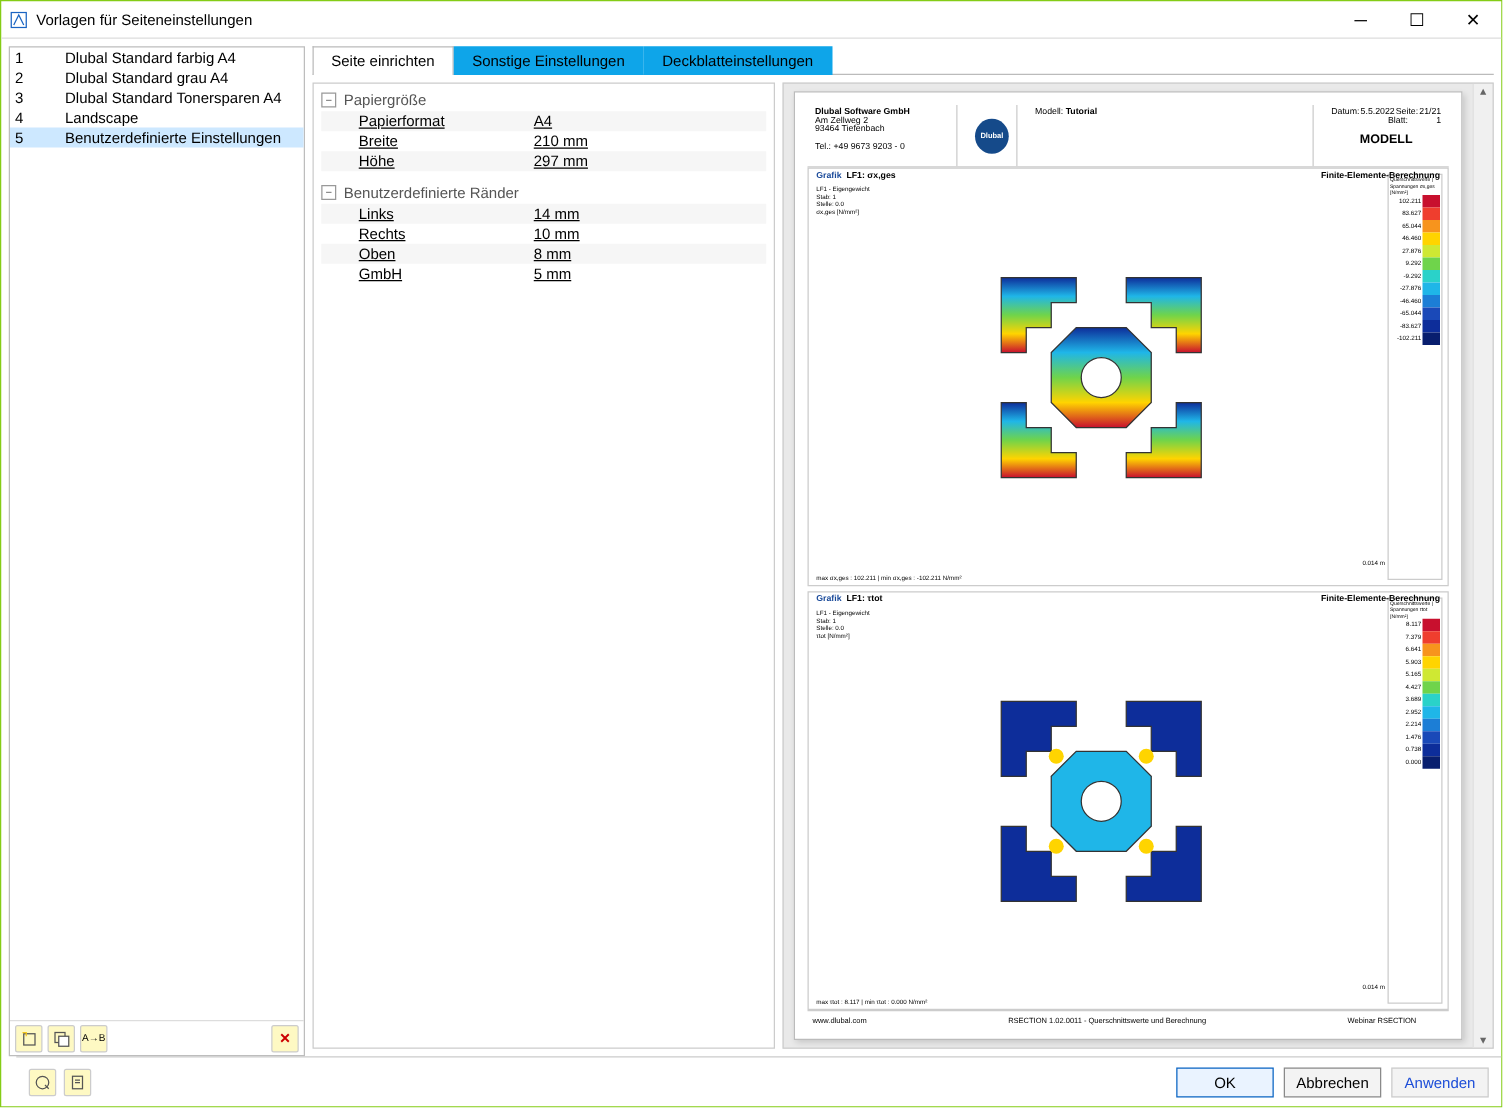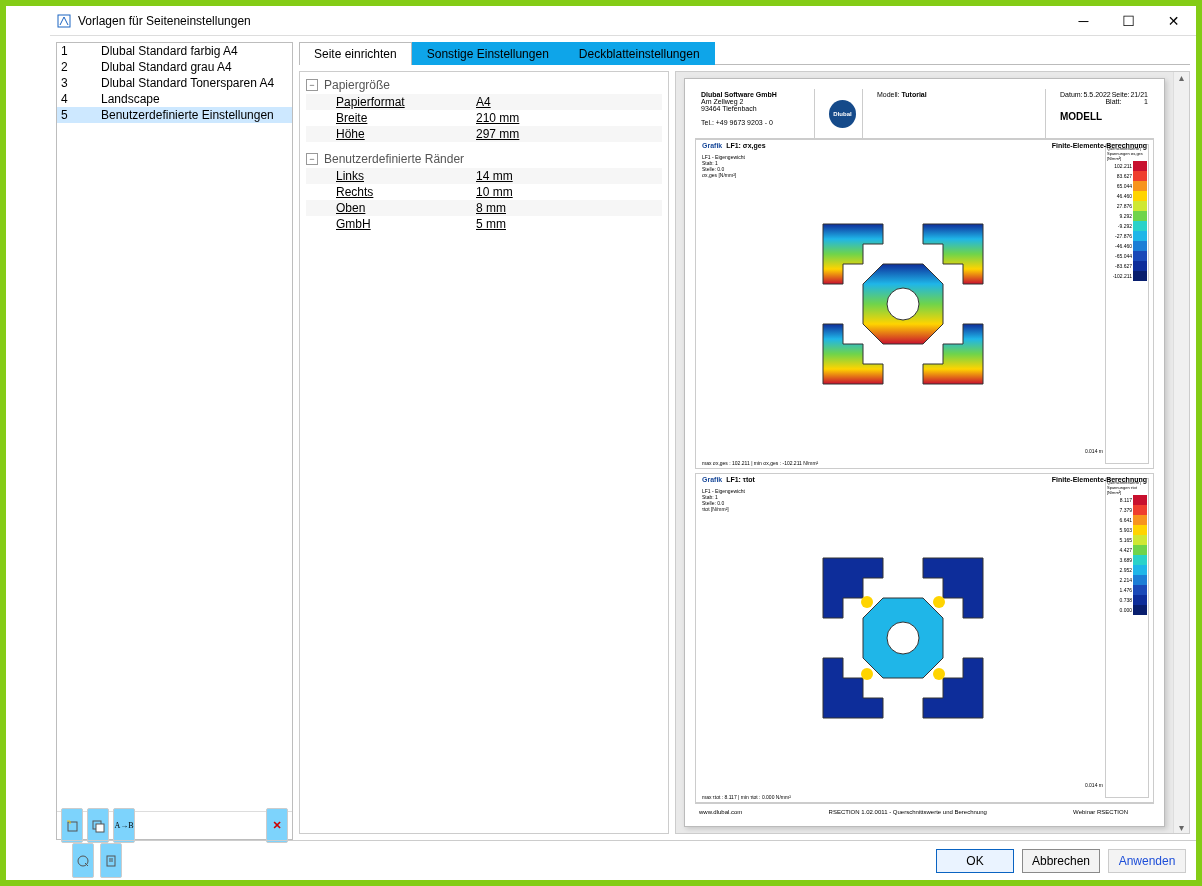--- a/index.html
+++ b/index.html
@@ -1,31 +1,31 @@
 <!DOCTYPE html>
 <html><head>
 <meta charset="utf-8">
 <style>
   * { box-sizing: border-box; }
   html, body { margin:0; padding:0; font-family: "Segoe UI", Tahoma, sans-serif; font-size:12px; background:#fff; color:#000; }
-  .window { width:1202px; height:886px; border:6px solid #84cc16; display:flex; flex-direction:column; background:#fff;padding-left:44px; }
+  .window { width:1202px; height:886px; border:1px solid #84cc16; display:flex; flex-direction:column; background:#fff; }
   .titlebar { height:30px; display:flex; align-items:center; padding:0 0 0 6px; border-bottom:1px solid #ddd; }
   .titlebar .ticon { width:16px; height:16px; margin-right:6px; display:flex; align-items:center; justify-content:center; }
   .titlebar .title { flex:1; }
   .winbtns { display:flex; height:100%; }
   .winbtn { width:45px; display:flex; align-items:center; justify-content:center; font-size:14px; }
   .main { flex:1; display:flex; padding:6px 6px 0 6px; gap:6px; min-height:0; }
   .leftpanel { width:237px; display:flex; flex-direction:column; border:1px solid #bdbdbd; }
   .listheader { background:#eaf2fb; padding:2px 4px; font-weight:bold; color:#1a4a7a; border-bottom:1px solid #cde; }
   .listbody { flex:1; overflow:auto; }
   .listrow { display:flex; padding:1px 4px; }
   .listrow.selected { background:#cde8ff; }
   .listrow .num { width:40px; }
   .listtoolbar { height:28px; border-top:1px solid #ddd; display:flex; align-items:center; padding:0 4px; gap:4px; }
-  .tbtn { width:22px; height:35px; border:1px solid #ccc; border-radius:2px; background:#7dd3fc; display:flex; align-items:center; justify-content:center; font-size:11px;font-family:Liberation Serif, serif; }
+  .tbtn { width:22px; height:22px; border:1px solid #ccc; border-radius:2px; background:#fef9c3; display:flex; align-items:center; justify-content:center; font-size:11px; }
   .tbtn.red { color:#c00; font-weight:bold; }
   .rightpanel { flex:1; display:flex; flex-direction:column; min-width:0; }
   .tabs { display:flex; border-bottom:1px solid #bbb;align-items:center; }
   .tab { padding:4px 14px; border:1px solid transparent; border-bottom:none; margin-bottom:-1px; background:#0ea5e9; }
   .tab.active { background:#fff; border-color:#bbb; }
   .tabbody { flex:1; display:flex; gap:6px; padding:6px 0 6px 0; min-height:0; }
   .settingspane { width:370px; border:1px solid #ccc; background:#fff; padding:6px; font-size:12px; }
   .group { margin-bottom:10px; }
   .grouphead { display:flex; align-items:center; font-weight:normal; color:#555; margin-bottom:2px; }
   .expander { width:12px; height:12px; border:1px solid #999; margin-right:6px; display:flex; align-items:center; justify-content:center; font-size:9px; line-height:9px; }
@@ -194,21 +194,21 @@
                     <span>5.5.2022</span>
                     <span>Seite:</span>
                     <span>21/21</span>
                   </div>
                 <div style="display:flex;justify-content:space-between">
                     <span></span>
                     <span></span>
                     <span>Blatt:</span>
                     <span>1</span>
                   </div>
-                <div style="text-align:left;margin-top:6px;font-weight:bold;font-size:10px">MODELL</div>
+                <div style="text-align:center;margin-top:6px;font-weight:bold;font-size:10px">MODELL</div>
               </div>
             </div>
 
             <div class="pgbody">
               <div class="fig">
                 <div class="fighdr">
                   <span><span class="grafik">Grafik</span>&nbsp;&nbsp;<b>LF1: σx,ges</b></span>
                   <span>Finite-Elemente-Berechnung</span>
                 </div>
                 <div style="position:absolute;top:14px;left:6px;font-size:5px;line-height:6px">

